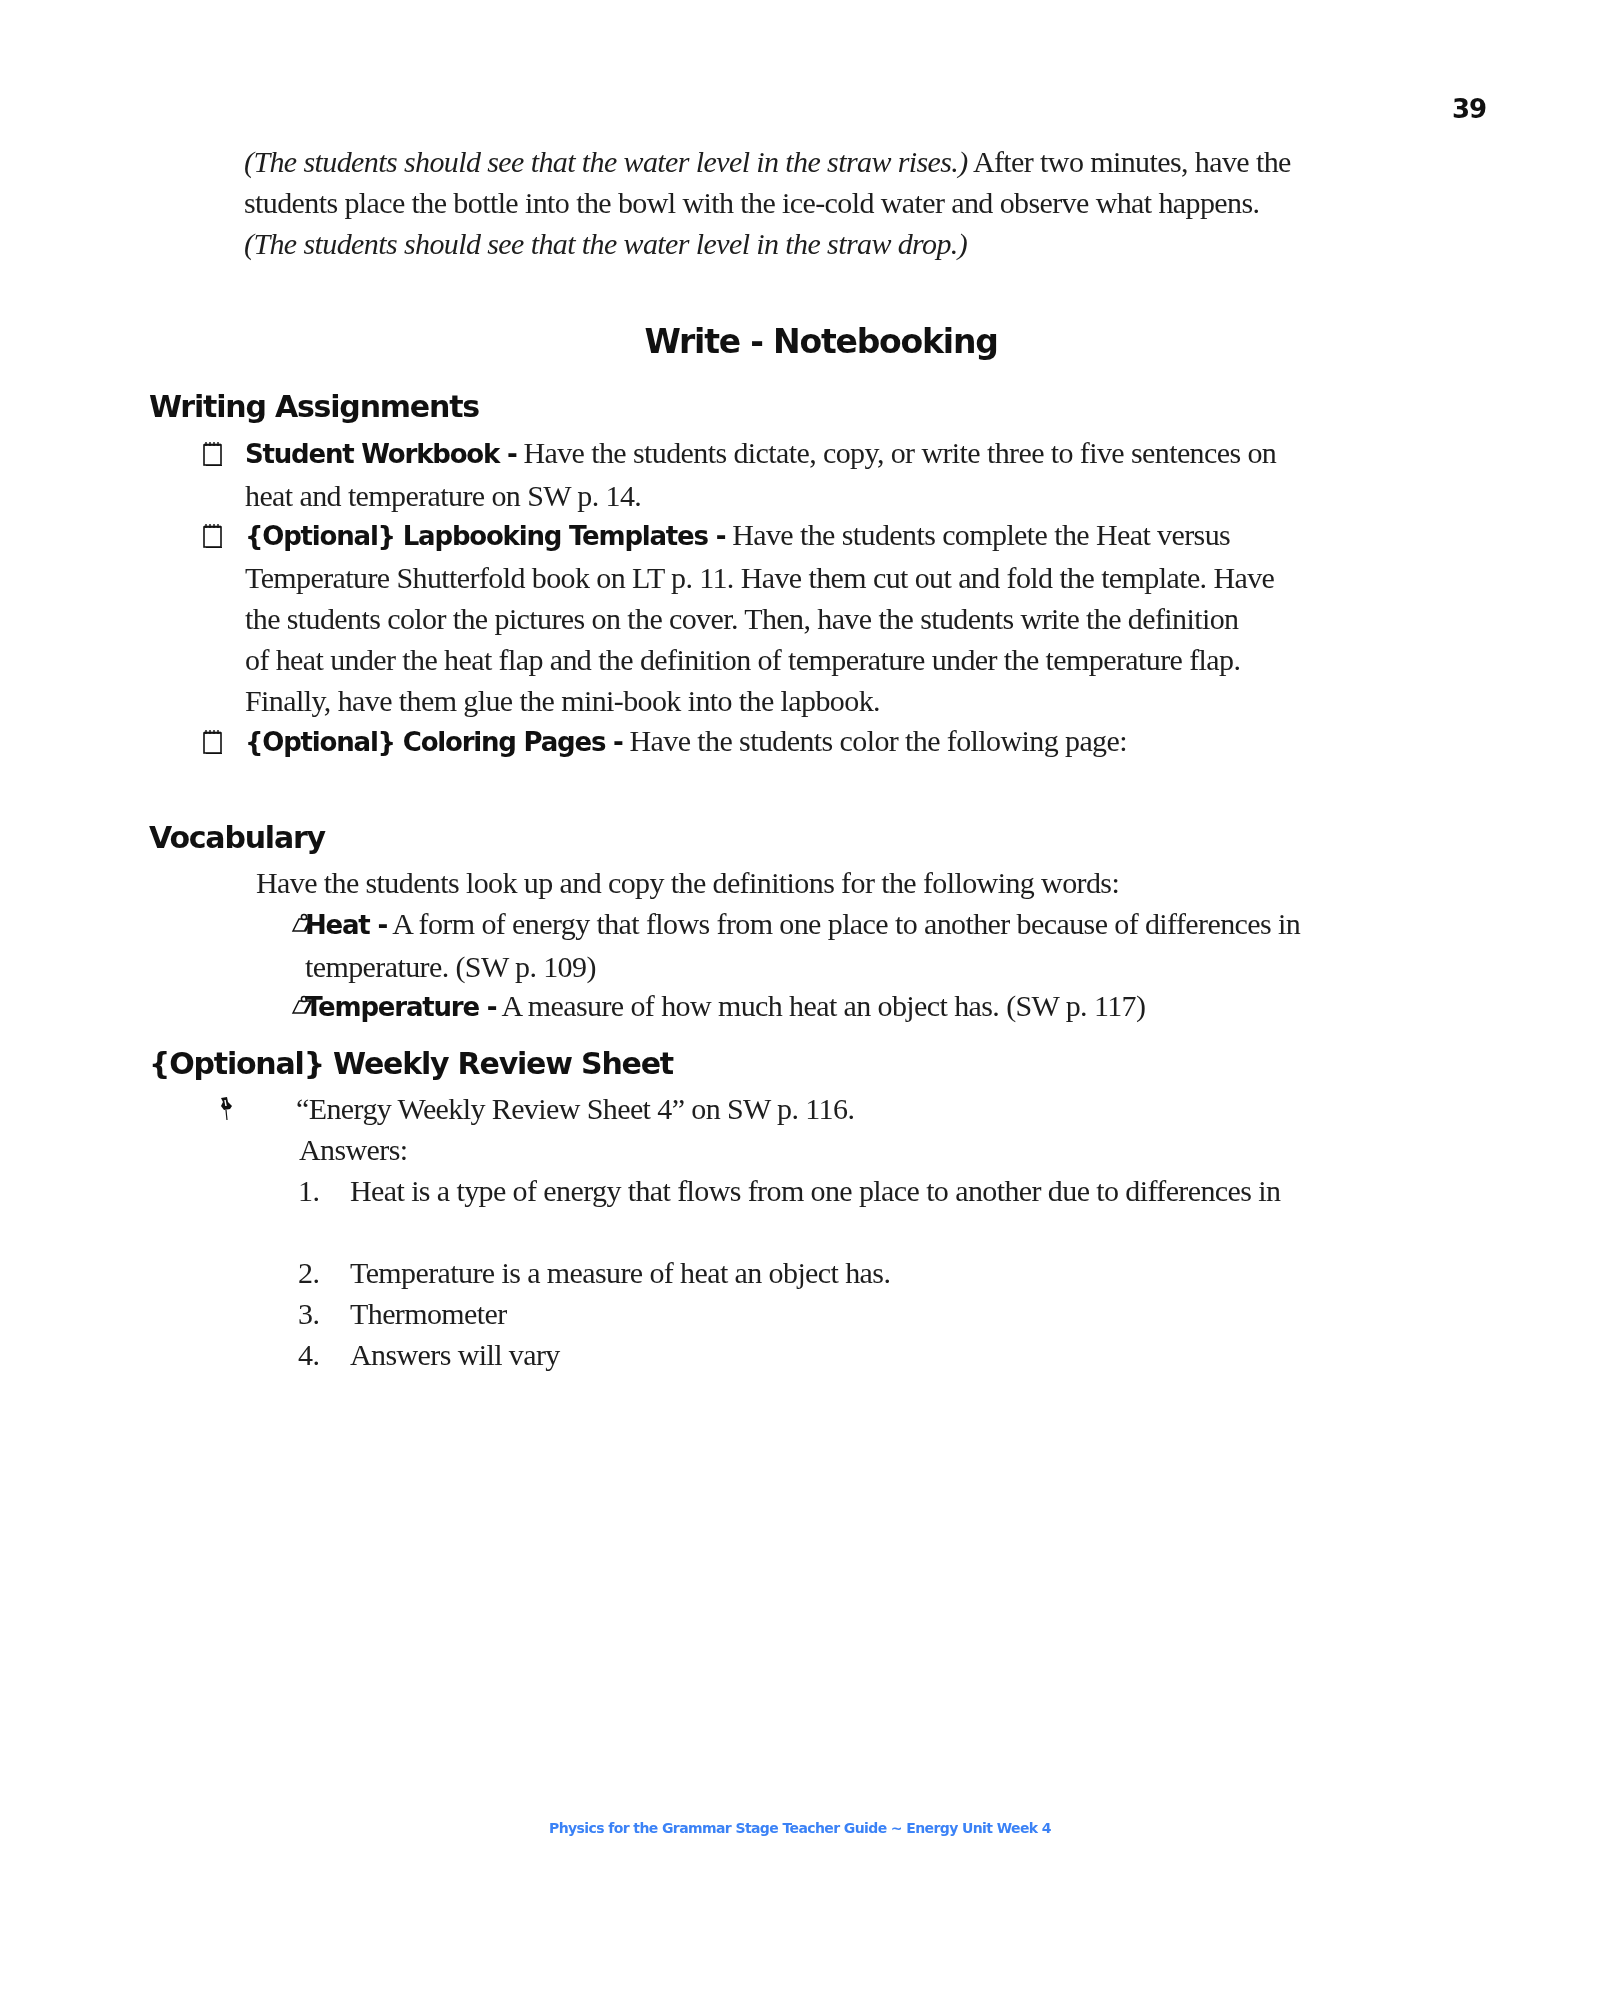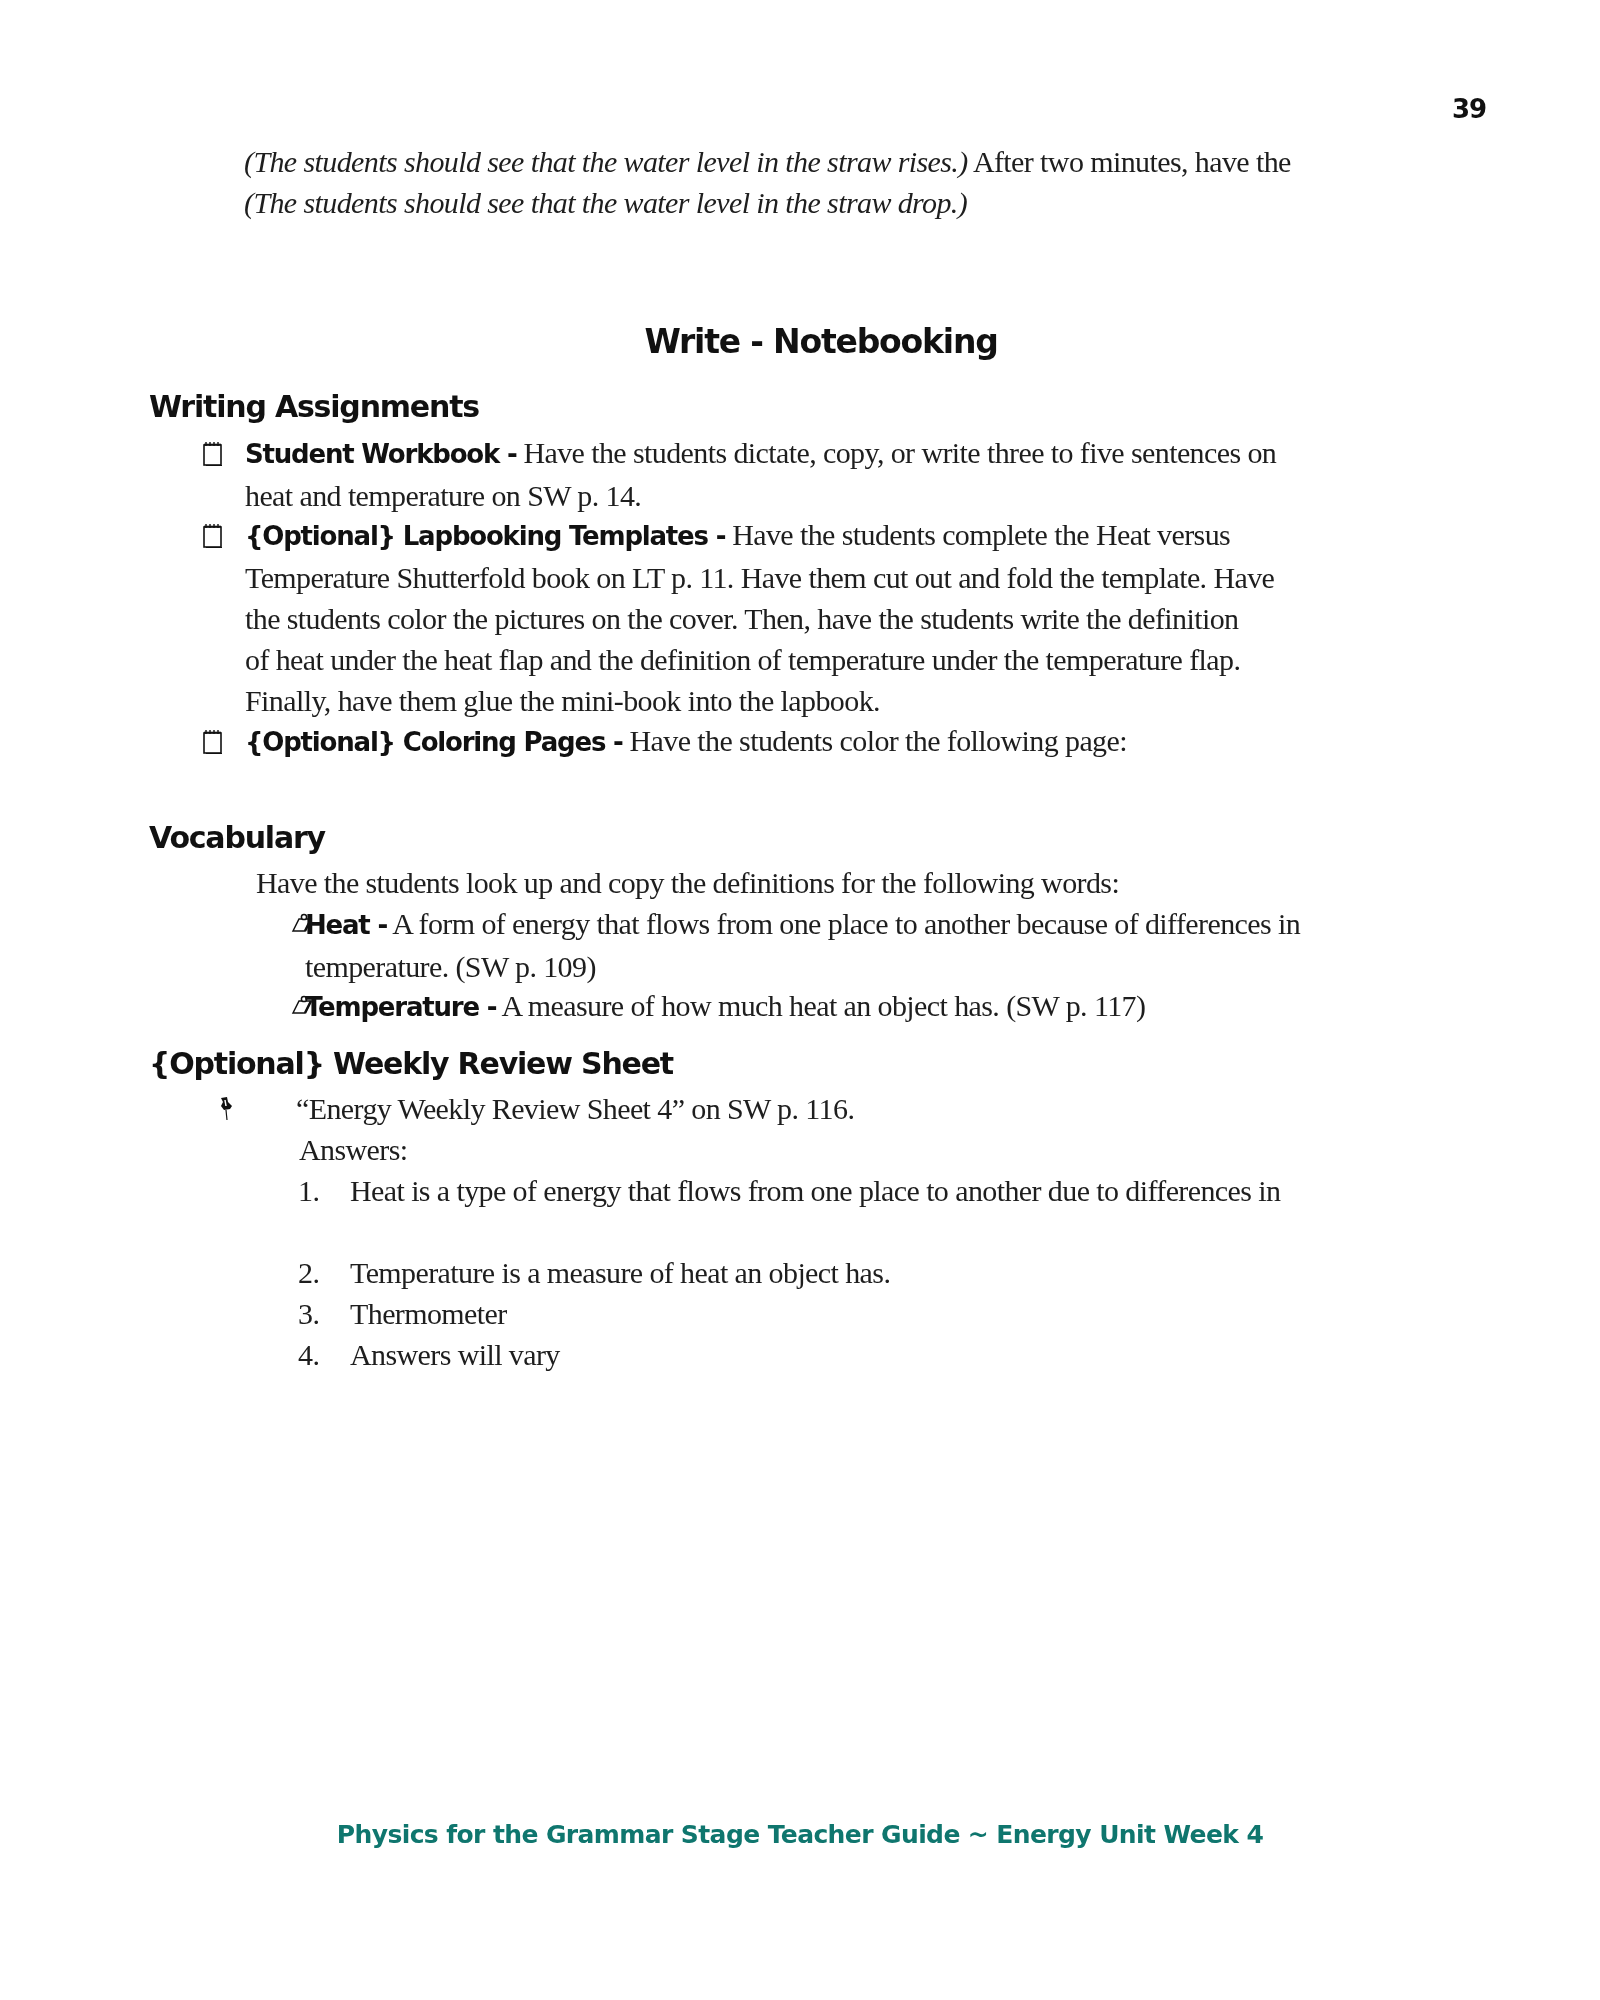--- a/index.html
+++ b/index.html
@@ -5,31 +5,32 @@
   html, body { margin: 0; padding: 0; background: #ffffff; }
   body { width: 1600px; height: 2000px; position: relative; overflow: hidden; color: #1a1a1a; }
   .abs { position: absolute; white-space: nowrap; }
   .serif { font-family: "Liberation Serif", serif; font-size: 30px; letter-spacing: -0.6px; line-height: 41px; color: #1e1e1e; }
   .italic { font-style: italic; }
   .hand { font-family: "DejaVu Sans", sans-serif; font-weight: bold; letter-spacing: -1.2px; color: #111; }
   .h-main { font-size: 33px; }
   .h-sub { font-size: 30px; }
   .inline-bold { font-family: "DejaVu Sans", sans-serif; font-weight: bold; font-size: 26px; letter-spacing: -1.2px; color: #111; }
   .page-num { font-family: "DejaVu Sans", sans-serif; font-weight: bold; font-size: 26px; letter-spacing: -1px; color: #111; }
-  .footer { font-family: "DejaVu Sans", sans-serif; font-weight: bold; font-size: 25px; letter-spacing: -0.6px; color: #0f766e; }
+  .footer { font-family: "DejaVu Sans", sans-serif; font-weight: bold; font-size: 14px; letter-spacing: -0.6px; color: #3b82f6; }
   .icon { position: absolute; display: inline-block; }
   .line { display: block; }
 </style>
 </head>
 <body>
 
 <div class="abs page-num" style="left:1452px; top:94px;text-align:center;">39</div>
 
 <div class="abs serif" style="left:244px; top:141px;">
   <span class="line"><span class="italic">(The students should see that the water level in the straw rises.)</span><span> After two minutes, have the</span></span>
+  <span class="line">students place the bottle into the bowl with the ice-cold water and observe what happens.</span>
   <span class="line italic">(The students should see that the water level in the straw drop.)</span>
 </div>
 
 <div class="abs hand h-main" style="left:0; width:1642px; text-align:center; top:322px;">Write - Notebooking</div>
 
 <div class="abs hand h-sub" style="left:149px; top:389px;">Writing Assignments</div>
 
 <span class="icon" style="left:202px; top:441px;">
   <svg width="22" height="26" viewBox="0 0 22 26">
       <rect x="2" y="4" width="17" height="20" fill="none" stroke="#111" stroke-width="1.6"></rect>

